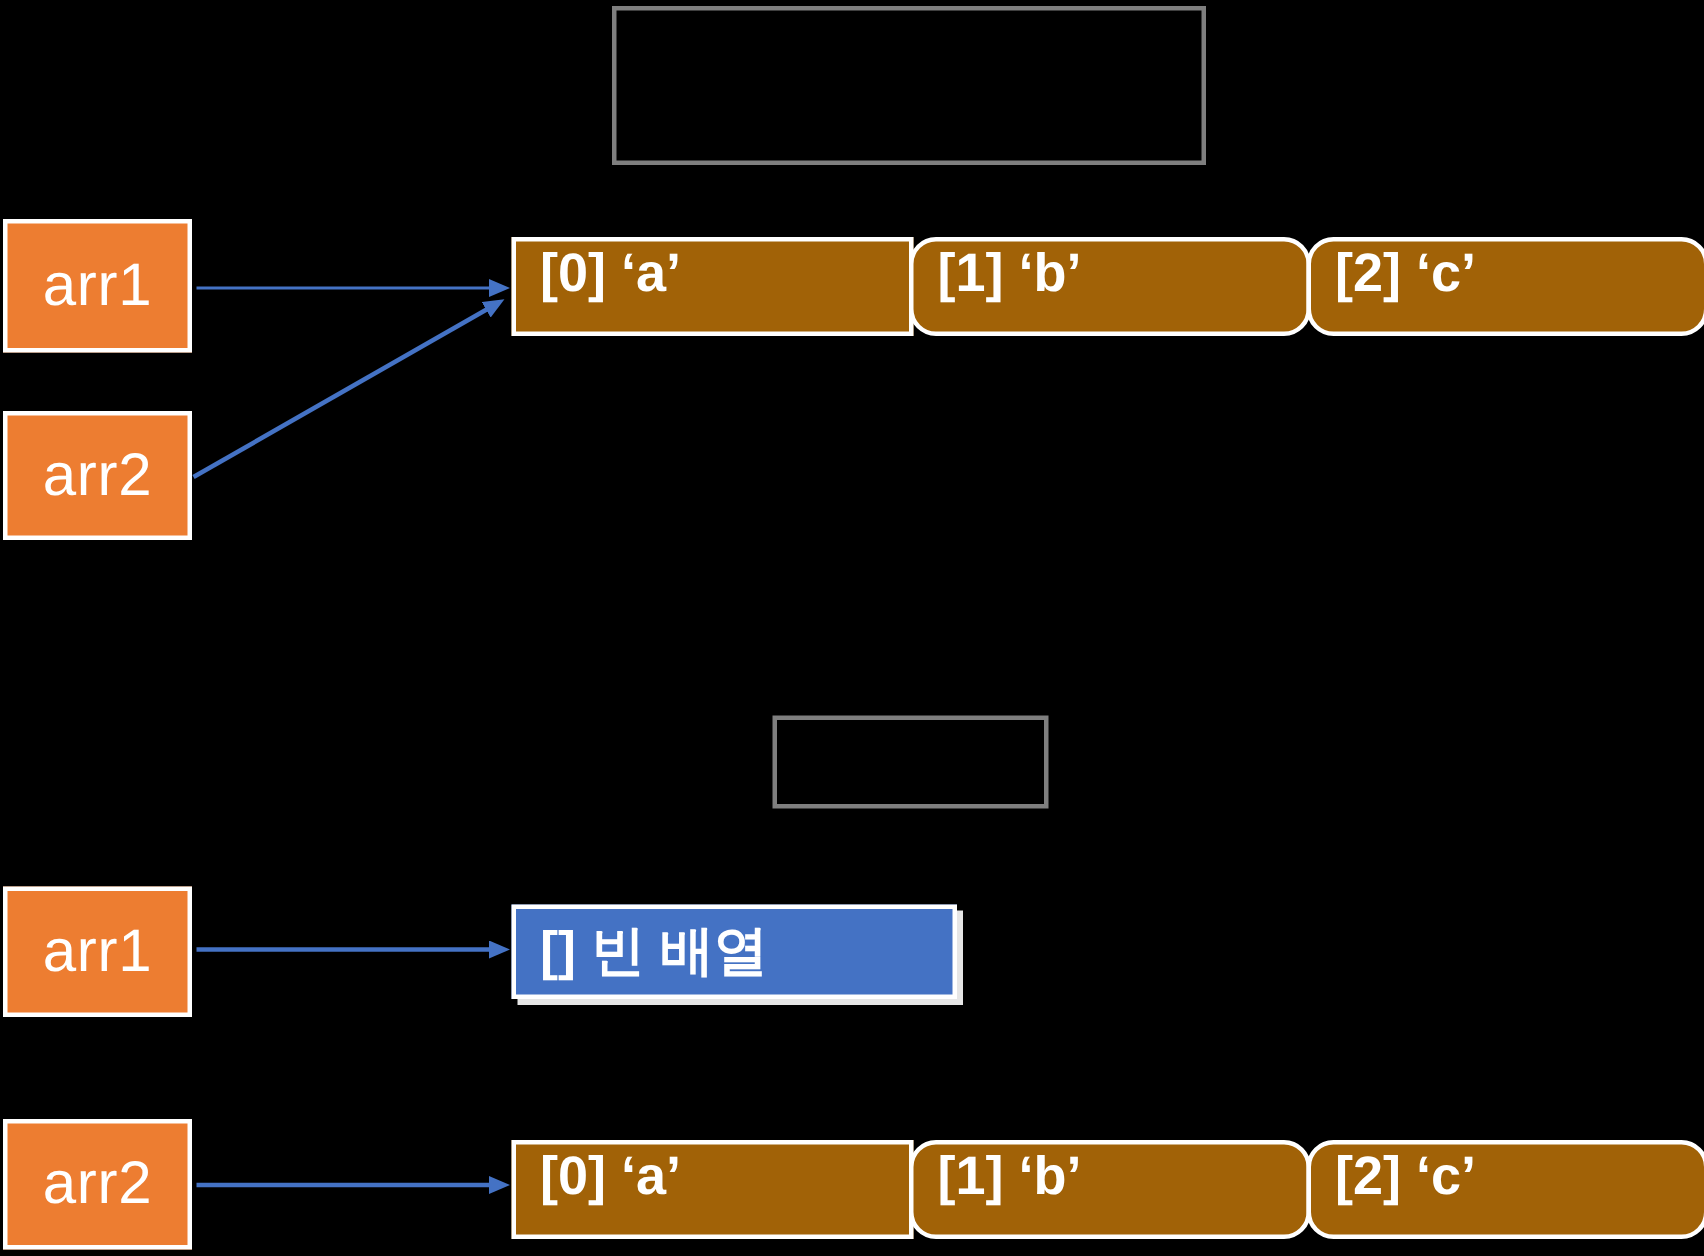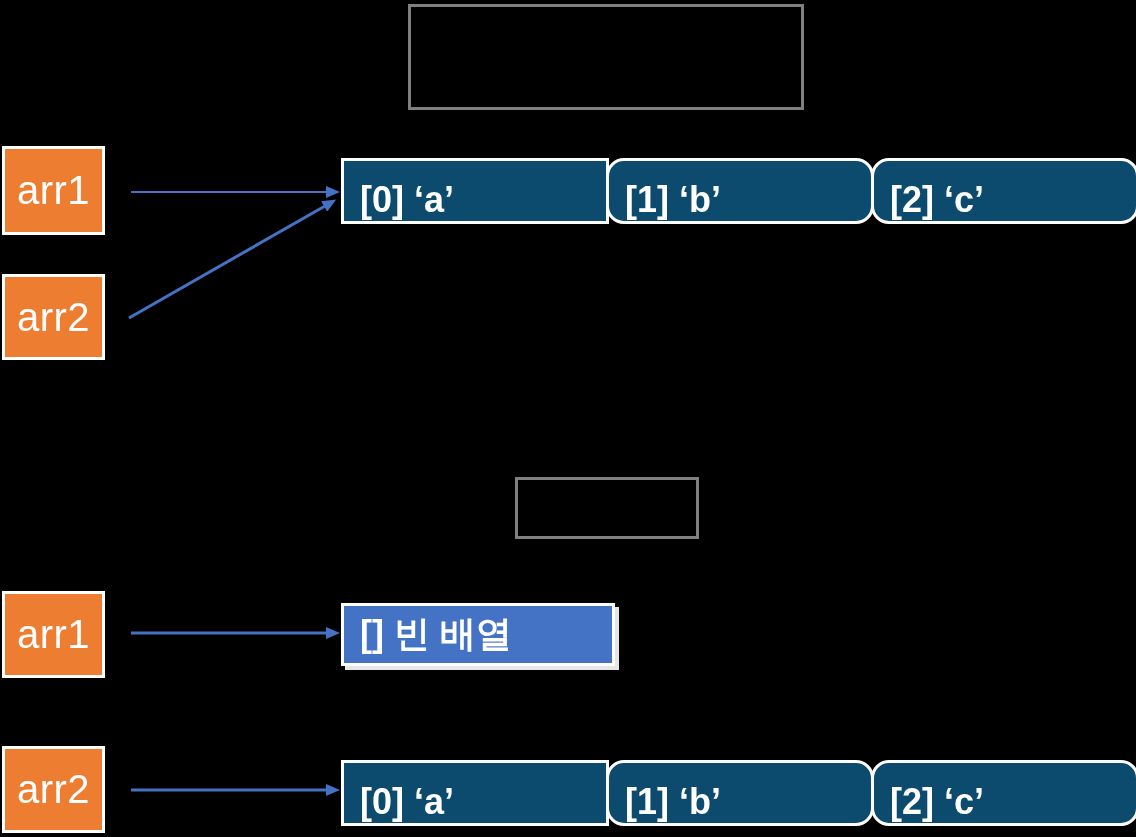--- a/index.html
+++ b/index.html
@@ -8,40 +8,40 @@
     overflow:hidden;font-family:"Liberation Sans","DejaVu Sans",sans-serif;
   }
   .arrows{position:absolute;left:0;top:0;pointer-events:none;}
   .gray-box{
     position:absolute;border:3px solid #7f7f7f;box-sizing:border-box;
     background:transparent;color:#000;
   }
   .gray-box.top{left:408px;top:4px;width:396px;height:106px;}
   .gray-box.mid{left:515px;top:477px;width:184px;height:62px;}
   .var-box{
-    position:absolute;left:2px;width:103px;background:#ED7D31;
+    position:absolute;left:2px;width:126px;background:#ED7D31;
     border:3px solid #ffffff;box-sizing:border-box;color:#ffffff;
     display:flex;align-items:center;justify-content:center;
     font-size:40px;font-weight:400;letter-spacing:0.5px;
   }
   .var-box.t1{top:146px;height:89px;}
   .var-box.t2{top:274px;height:86px;}
   .var-box.b1{top:591px;height:87px;}
   .var-box.b2{top:746px;height:87px;}
   .array-row{position:absolute;left:341px;width:798px;height:66px;display:flex;}
   .array-row.top-array{top:158px;}
   .array-row.bottom-array{top:760px;}
   .array-cell{
-    flex:1;background:#0c4a6e;border:3px solid #ffffff;box-sizing:border-box;
-    display:flex;align-items:flex-end;padding-left:16px;
+    flex:1;background:#a16207;border:3px solid #ffffff;box-sizing:border-box;
+    display:flex;align-items:flex-start;padding-left:16px;
     color:#ffffff;font-weight:bold;font-size:36px;
   }
   .array-cell + .array-cell{margin-left:-3px;border-radius:18px;}
   .empty-array{
-    position:absolute;left:341px;top:603px;width:274px;height:63px;
+    position:absolute;left:341px;top:603px;width:297px;height:63px;
     background:#4472C4;border:3px solid #ffffff;box-sizing:border-box;
     display:flex;align-items:center;padding-left:16px;
     color:#ffffff;font-weight:bold;font-size:36px;
     box-shadow:4px 4px 0 rgba(255,255,255,0.9);
   }
 </style>
 </head>
 <body>
 
 <div class="canvas">

